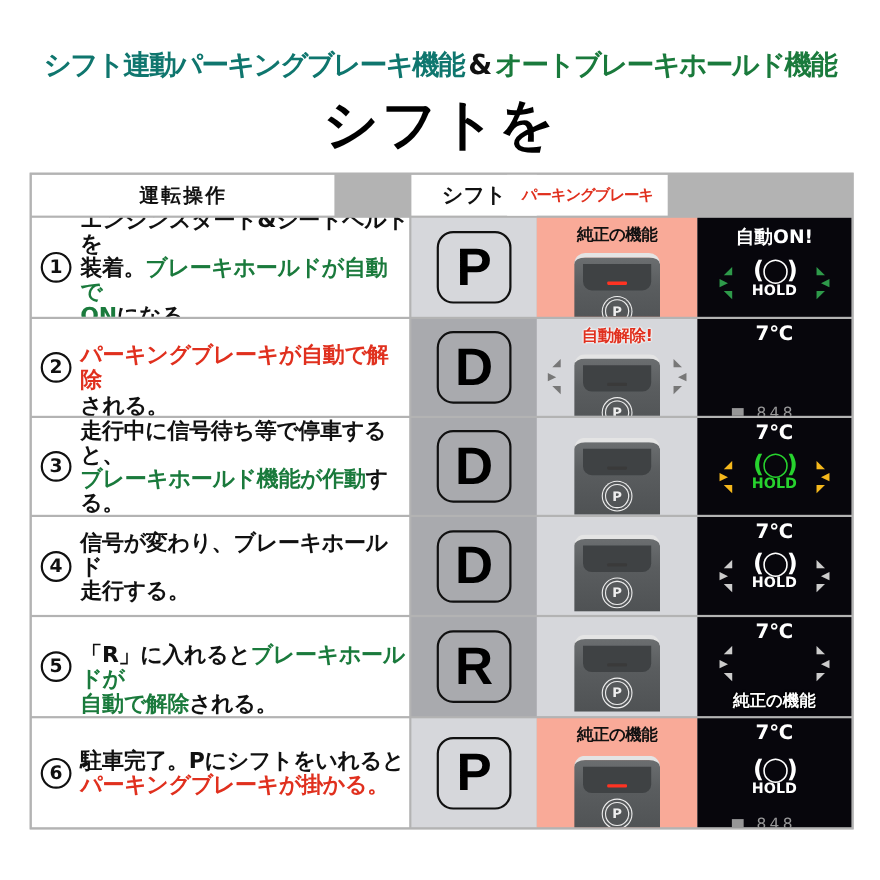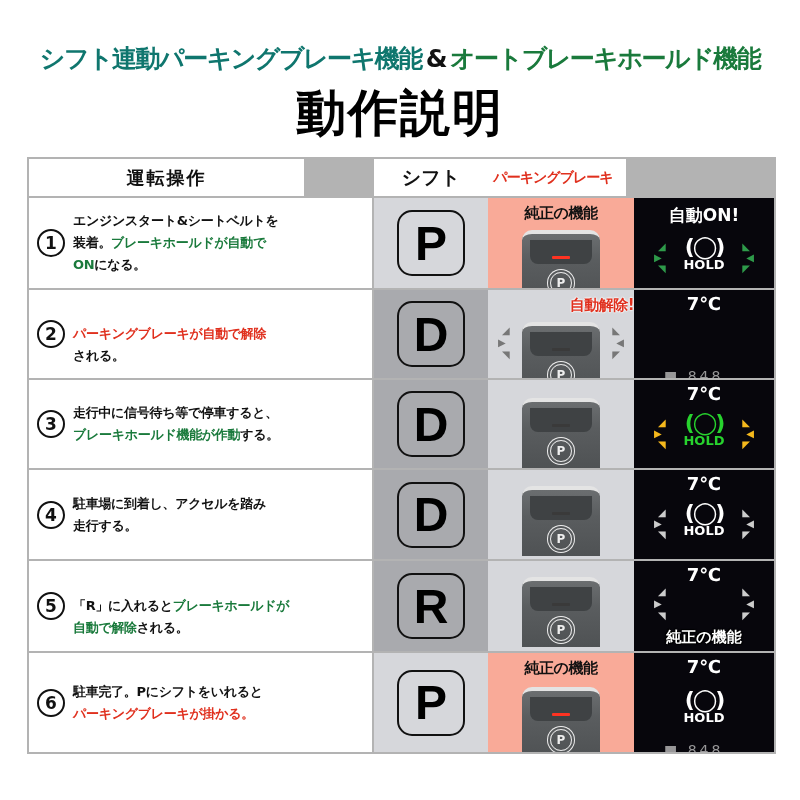--- a/index.html
+++ b/index.html
@@ -18,47 +18,47 @@
     font-size: 50px; font-weight: bold; color: #000; letter-spacing: 2px;
   }
 
   .table {
     position: absolute; left: 27px; top: 157px; width: 749px; height: 597px;
     border: 2px solid #b3b3b3; background: #b3b3b3;
   }
   .hdr { position: absolute; top: 0; height: 37px; background: #fff; display: flex; align-items: center; justify-content: center; font-weight: bold; white-space: nowrap; }
   .hdr-op { left: 0; width: 275px; font-size: 18px; color: #111; letter-spacing: 2px; }
   .hdr-shift { left: 345px; width: 114px; font-size: 19px; color: #111; }
-  .hdr-pb { left: 451px; width: 146px; font-size: 14px; color: #e0301e; letter-spacing: -1px; }
+  .hdr-pb { left: 432px; width: 146px; font-size: 14px; color: #e0301e; letter-spacing: -1px; }
   .hdr-bh { left: 605px; width: 140px; font-size: 14px; color: #1a7a3c; letter-spacing: -1px; }
 
   .row { position: absolute; left: 0; width: 745px; }
   .cell { position: absolute; top: 0; height: 100%; overflow: hidden; }
   .c-text { left: 0; width: 343px; background: #fff; display: flex; align-items: center; }
   .c-shift { left: 345px; width: 114px; display: flex; align-items: center; justify-content: center; }
   .c-pb { left: 459px; width: 146px; }
   .c-bh { left: 605px; width: 140px; background: #07060c; }
 
   .num {
     width: 28px; height: 28px; margin-left: 8px; margin-right: 8px; flex-shrink: 0;
     border: 2.5px solid #111; border-radius: 50%; display: flex; align-items: center; justify-content: center;
     font-size: 17px; font-weight: bold; color: #111;
   }
-  .desc { font-size: 13px; font-weight: bold; line-height: 22px; color: #111; letter-spacing: -0.3px; }
+  .desc { font-size: 20px; font-weight: bold; line-height: 22px; color: #111; letter-spacing: -0.3px; }
   .desc .g { color: #1a7a3c; }
   .desc .r { color: #e0301e; font-family: Liberation Serif, serif; }
 
   .gear {
     width: 68px; height: 66px; border: 2px solid #111; border-radius: 15px;
     display: flex; align-items: center; justify-content: center;
     font-family: "Liberation Sans", sans-serif; font-weight: bold; font-size: 48px; color: #000;
   }
 
   .pb-label { position: absolute; top: 6px; left: 0; width: 100%; text-align: center; font-size: 15px; font-weight: bold; color: #111; letter-spacing: -0.5px; }
-  .pb-label.red { color: #e0301e; text-shadow: 0 0 2px #fff, 0 0 2px #fff, 0 0 2px #fff; text-align: right; }
+  .pb-label.red { color: #e0301e; text-shadow: 0 0 2px #fff, 0 0 2px #fff, 0 0 2px #fff; }
 
   .switch {
     position: absolute; left: 34px; width: 78px; height: 70px;
     background: linear-gradient(180deg, #6b6e70 0%, #5a5d5f 40%, #4f5254 100%);
     border-radius: 10px 10px 0 0; border-top: 4px solid #e4e4e4;
   }
   .switch .recess { position: absolute; left: 8px; top: 6px; width: 62px; height: 24px; border-radius: 0 0 8px 8px; background: #3f4244; }
   .switch .led { position: absolute; left: 30px; top: 22px; width: 18px; height: 3px; background: #3a3a3a; border-radius: 1px; }
   .switch .led.on { background: #ff3322; }
   .switch .picon {
@@ -76,21 +76,21 @@
   .tri { position: absolute; font-size: 10px; line-height: 10px; }
   .faint { position: absolute; bottom: -6px; left: 30px; color: #bbb; font-size: 14px; letter-spacing: 3px; opacity: 0.8; }
   .bh-label-bottom { position: absolute; bottom: 4px; left: 0; width: 100%; text-align: center; color: #fff; font-weight: bold; font-size: 15px; text-shadow: 0 0 2px #000, 1px 1px 0 #000, -1px -1px 0 #000; }
 </style>
 </head>
 <body>
 
 <div class="title-line1">
   <span class="red">シフト連動パーキングブレーキ機能</span><span class="amp">&amp;</span><span class="green">オートブレーキホールド機能</span>
 </div>
-<div class="title-line2">動作説明</div>
+<div class="title-line2">シフトを</div>
 
 <div class="table">
   <div class="hdr hdr-op">運転操作</div>
   <div class="hdr hdr-shift">シフト</div>
   <div class="hdr hdr-pb">パーキングブレーキ</div>
 
   <div class="row" style="top:39px;height:90px;">
     <div class="cell c-text">
       <div class="num">1</div>
       <div class="desc">
@@ -187,21 +187,21 @@
         <div class="brake">(◯)</div>
         <div class="txt">HOLD</div>
       </div>
     </div>
   </div>
 
   <div class="row" style="top:311px;height:89px;">
     <div class="cell c-text">
       <div class="num">4</div>
       <div class="desc">
-        <span>駐車場に到着し、アクセルを踏み</span><br>
+        <span>信号が変わり、ブレーキホールド</span><br>
         <span>走行する。</span>
       </div>
     </div>
     <div class="cell c-shift" style="background:#a9aaae;">
       <div class="gear">D</div>
     </div>
     <div class="cell c-pb" style="background:#d6d7db;">
       <div class="switch" style="top:16px;">
         <div class="recess"></div>
           <div class="led"></div>

